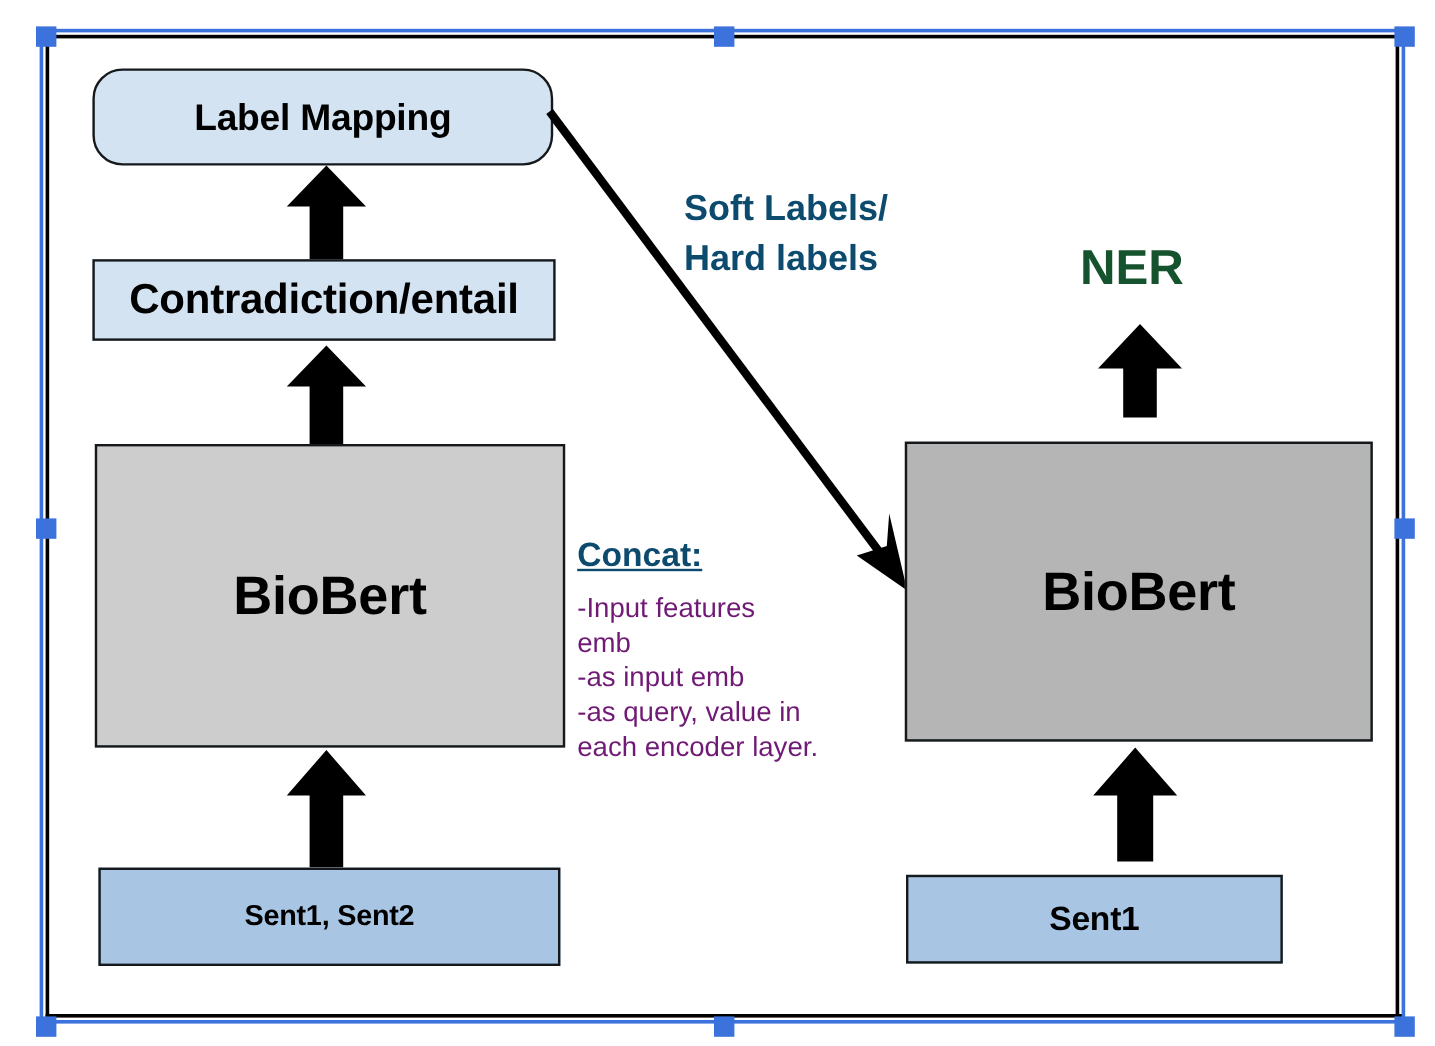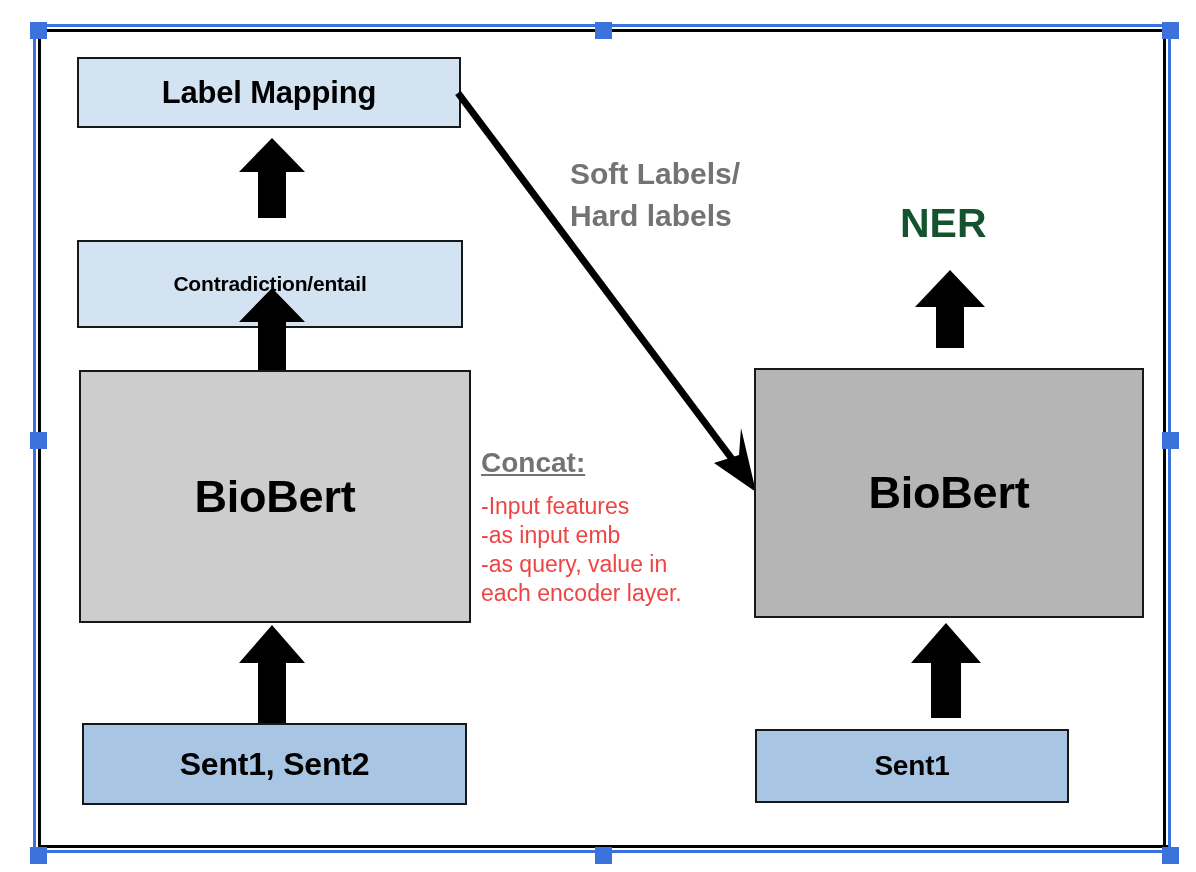--- a/index.html
+++ b/index.html
@@ -52,21 +52,21 @@
     letter-spacing: -0.2px;
   }
   .box-lightblue { background: #d4e3f2; }
   .box-blue      { background: #a8c6e4; }
   .box-gray      { background: #cdcdcd; }
   .box-gray-dark { background: #b5b5b5; }
 
   
   .txt {
     position: absolute;
-    color: #737373;
+    color: #0c4a6e;
     white-space: pre;
   }
   .txt-bold { font-weight: bold; }
 
   
   .arrow-svg {
     position: absolute;
     overflow: visible;
   }
 </style>
@@ -89,52 +89,53 @@
 
   <div class="handle" style="left:30px;   top:22px;"></div>
   <div class="handle" style="left:595px;  top:22px;"></div>
   <div class="handle" style="left:1162px; top:22px;"></div>
   <div class="handle" style="left:30px;   top:432px;"></div>
   <div class="handle" style="left:1162px; top:432px;"></div>
   <div class="handle" style="left:30px;   top:847px;"></div>
   <div class="handle" style="left:595px;  top:847px;"></div>
   <div class="handle" style="left:1162px; top:847px;"></div>
 
-  <div class="box box-lightblue" style="left:77px; top:57px; width:384px; height:71px; font-size:31px;">Label Mapping</div>
+  <div class="box box-lightblue" style="left:77px; top:57px; width:384px; height:81px; font-size:31px;border-radius:25px;">Label Mapping</div>
 
   <svg class="arrow-svg" style="left:239px; top:138px;" width="66" height="80" viewBox="0 0 66 80">
     <polygon points="33,0 66,34 47,34 47,80 19,80 19,34 0,34" fill="#000000"></polygon>
   </svg>
 
-  <div class="box box-lightblue" style="left:77px; top:216px; width:386px; height:88px; font-size:21px;margin-top:24px;">Contradiction/entail</div>
+  <div class="box box-lightblue" style="left:77px; top:216px; width:386px; height:68px; font-size:35px;">Contradiction/entail</div>
 
   <svg class="arrow-svg" style="left:239px; top:288px;" width="66" height="82" viewBox="0 0 66 82">
     <polygon points="33,0 66,34 47,34 47,82 19,82 19,34 0,34" fill="#000000"></polygon>
   </svg>
 
   <div class="box box-gray" style="left:79px; top:370px; width:392px; height:253px; font-size:45px;">BioBert</div>
 
   <svg class="arrow-svg" style="left:239px; top:625px;" width="66" height="98" viewBox="0 0 66 98">
     <polygon points="33,0 66,38 47,38 47,98 19,98 19,38 0,38" fill="#000000"></polygon>
   </svg>
 
-  <div class="box box-blue" style="left:82px; top:723px; width:385px; height:82px; font-size:32px;">Sent1, Sent2</div>
+  <div class="box box-blue" style="left:82px; top:723px; width:385px; height:82px; font-size:24px;">Sent1, Sent2</div>
 
   <svg class="arrow-svg" style="left:0px; top:0px;" width="1196" height="872" viewBox="0 0 1196 872">
     <line x1="458" y1="93" x2="735" y2="463" stroke="#000000" stroke-width="7"></line>
     <polygon points="756,492 714,463 739,455 741,428" fill="#000000"></polygon>
   </svg>
 
   <div class="txt txt-bold" style="left:570px; top:157px; font-size:30px;">Soft Labels/</div>
   <div class="txt txt-bold" style="left:570px; top:199px; font-size:30px;">Hard labels</div>
 
   <div class="txt txt-bold" style="left:481px; top:447px; font-size:28px;text-decoration:underline;">Concat:</div>
 
-  <div style="position:absolute; left:481px; top:492px; width:262px; font-size:23px; line-height:29px; color:#ef4444;">
+  <div style="position:absolute; left:481px; top:492px; width:262px; font-size:23px; line-height:29px; color:#701a75;">
     <div>-Input features</div>
+    <div>emb</div>
     <div>-as input emb</div>
     <div>-as query, value in</div>
     <div>each encoder layer.</div>
   </div>
 
   <div class="txt txt-bold" style="left:900px; top:200px; font-size:41px; color:#14532d;">NER</div>
 
   <svg class="arrow-svg" style="left:915px; top:270px;" width="70" height="78" viewBox="0 0 70 78">
     <polygon points="35,0 70,37 49,37 49,78 21,78 21,37 0,37" fill="#000000"></polygon>
   </svg>

